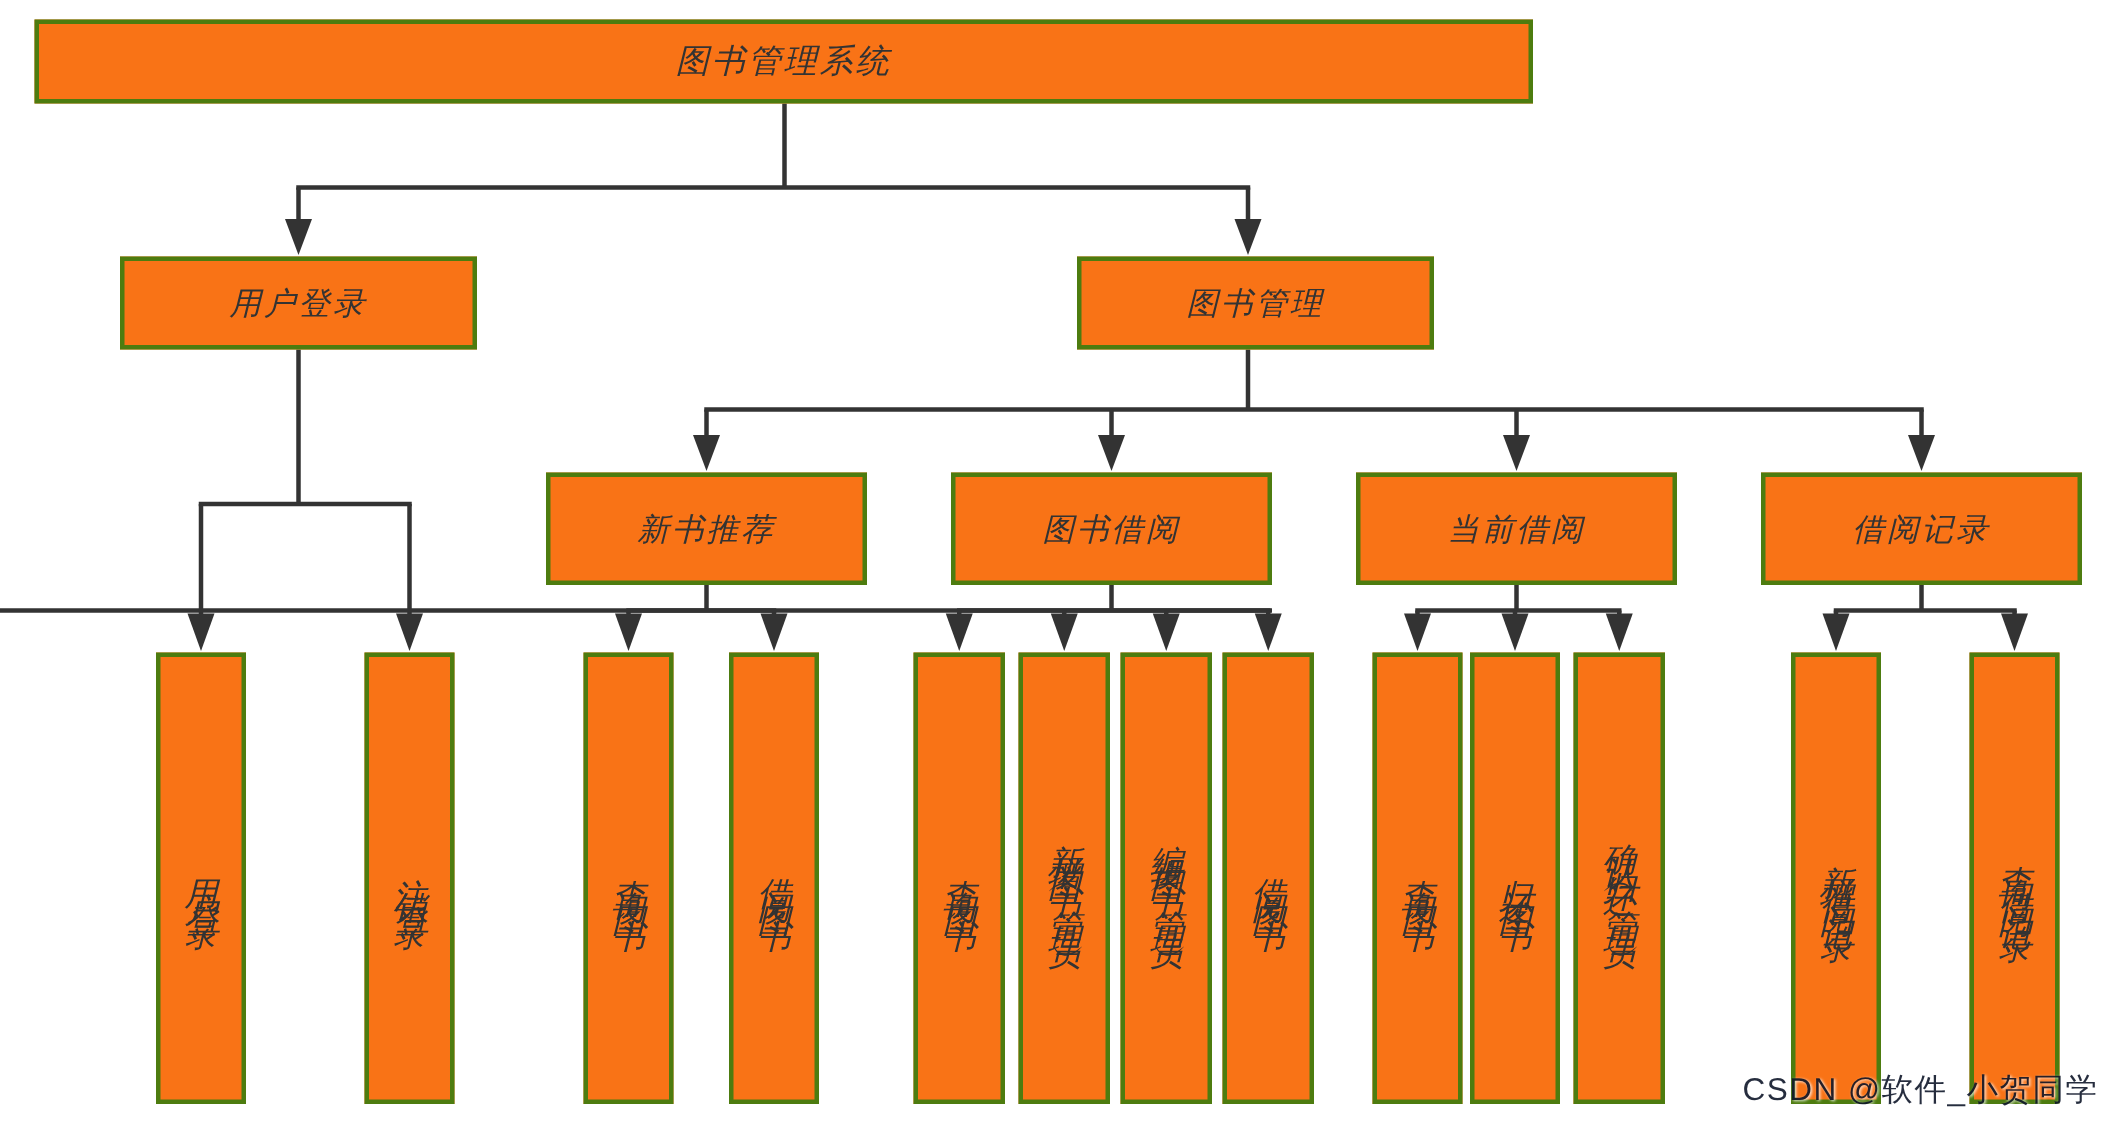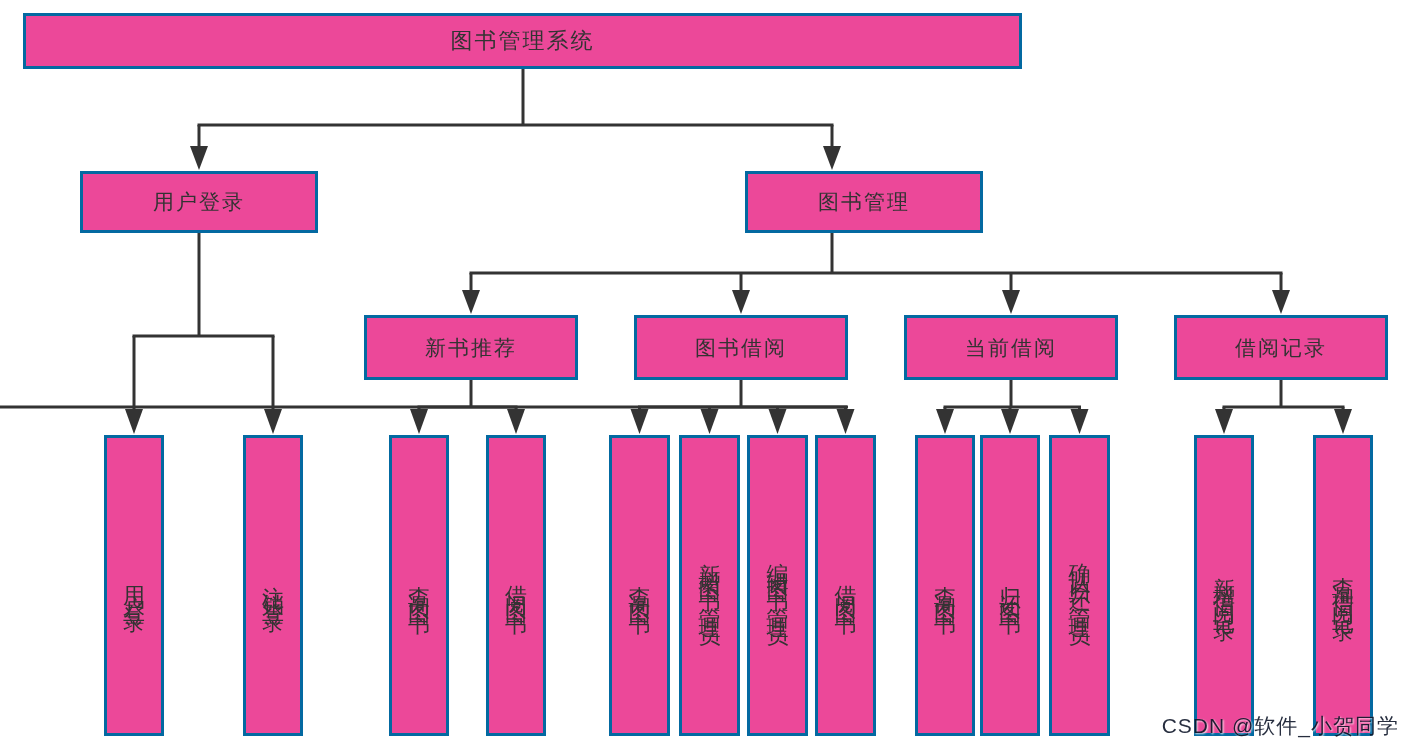--- a/index.html
+++ b/index.html
@@ -6,30 +6,31 @@
   #canvas{
     position:relative;
     width:1405px;height:747px;
     background:#ffffff;
     font-family:"Liberation Sans","DejaVu Sans",sans-serif;
     overflow:hidden;
   }
   #connectors{position:absolute;left:0;top:0;width:1405px;height:747px;pointer-events:none;}
   .box{
     position:absolute;
-    border:3px solid #0369a1;
-    background:#ec4899;
+    border:3px solid #4d7c0f;
+    background:#f97316;
     box-sizing:border-box;
     display:flex;align-items:center;justify-content:center;
     color:#333333;
+    font-style:italic;
   }
   .h-box{font-size:21px;letter-spacing:2px;white-space:nowrap;}
   .root-box{left:23px;top:13px;width:999px;height:56px;font-size:22px;}
   .lvl2{top:171px;height:62px;width:238px;}
-  .lvl3{top:315px;height:65px;width:214px;}
+  .lvl3{top:315px;height:75px;width:214px;}
   .leaf{top:435px;height:301px;}
   .leaf .vtext{
     writing-mode:vertical-rl;
     text-orientation:mixed;
     font-size:22px;
     letter-spacing:9px;
     line-height:1;
     color:#333333;
   }
   .watermark{
@@ -128,21 +129,21 @@
     </g>
   </svg>
 
   <div class="box h-box root-box">
     <span>图书管理系统</span>
   </div>
 
   <div class="box h-box lvl2" style="left:80px;">
     <span>用户登录</span>
   </div>
-  <div class="box h-box lvl2" style="left:745px;">
+  <div class="box h-box lvl2" style="left:718px;">
     <span>图书管理</span>
   </div>
 
   <div class="box h-box lvl3" style="left:364px;">
     <span>新书推荐</span>
   </div>
   <div class="box h-box lvl3" style="left:634px;">
     <span>图书借阅</span>
   </div>
   <div class="box h-box lvl3" style="left:904px;">

